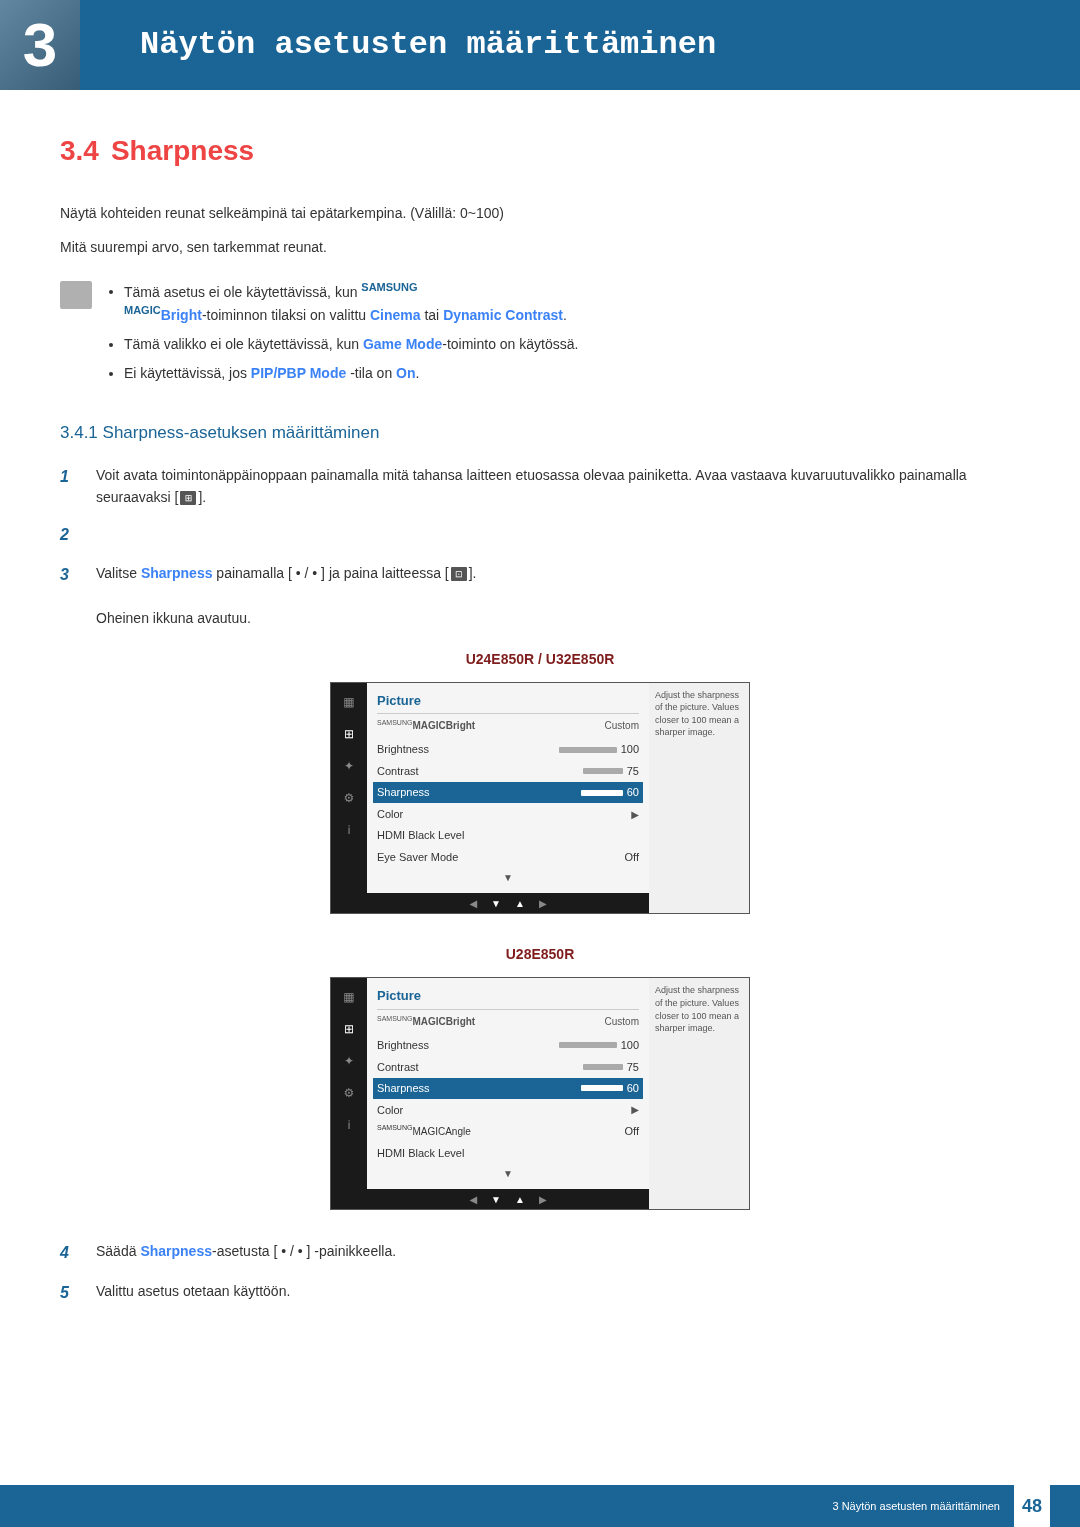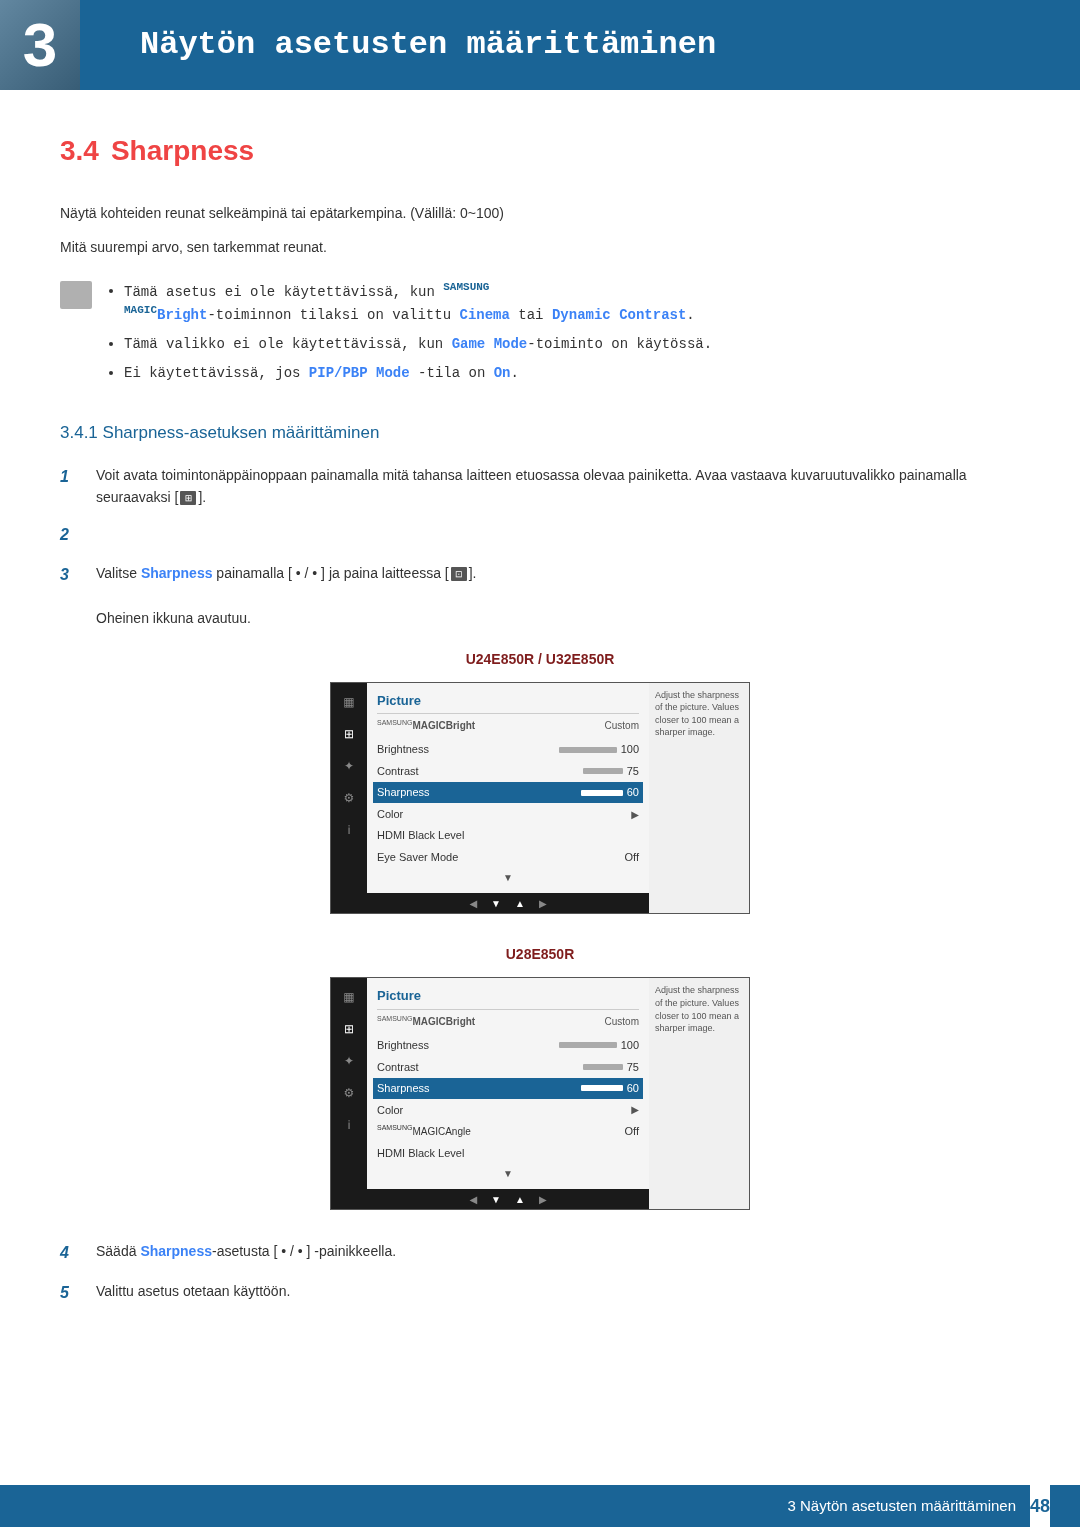--- a/index.html
+++ b/index.html
@@ -94,21 +94,20 @@
       width: 32px;
       height: 28px;
       background: #b0b0b0;
       flex-shrink: 0;
       margin-top: 2px;
       border-radius: 2px;
     }
     .note-bullets {
       list-style: disc;
       padding-left: 18px;
-      font-family: Liberation Mono, monospace;
     }
     .note-bullets li {
       font-size: 14px;
       color: #333;
       margin-bottom: 8px;
       line-height: 1.5;
     }
     .brand-highlight {
       color: #3b82f6;
       font-weight: bold;
@@ -291,29 +290,29 @@
       height: 42px;
       background: #1a6496;
       display: flex;
       align-items: center;
       justify-content: flex-end;
       padding: 0 30px;
       gap: 0;
     }
     .footer-text {
       color: #ffffff;
-      font-size: 15px;
+      font-size: 11px;
       margin-right: 14px;
     }
     .footer-page-num {
       background: #ffffff;
       color: #1a6496;
       font-weight: bold;
       font-size: 18px;
-      width: 20px;
+      width: 36px;
       height: 42px;
       display: flex;
       align-items: center;
       justify-content: center;
     }
 
     .inline-icon {
       display: inline-block;
       width: 16px;
       height: 14px;

